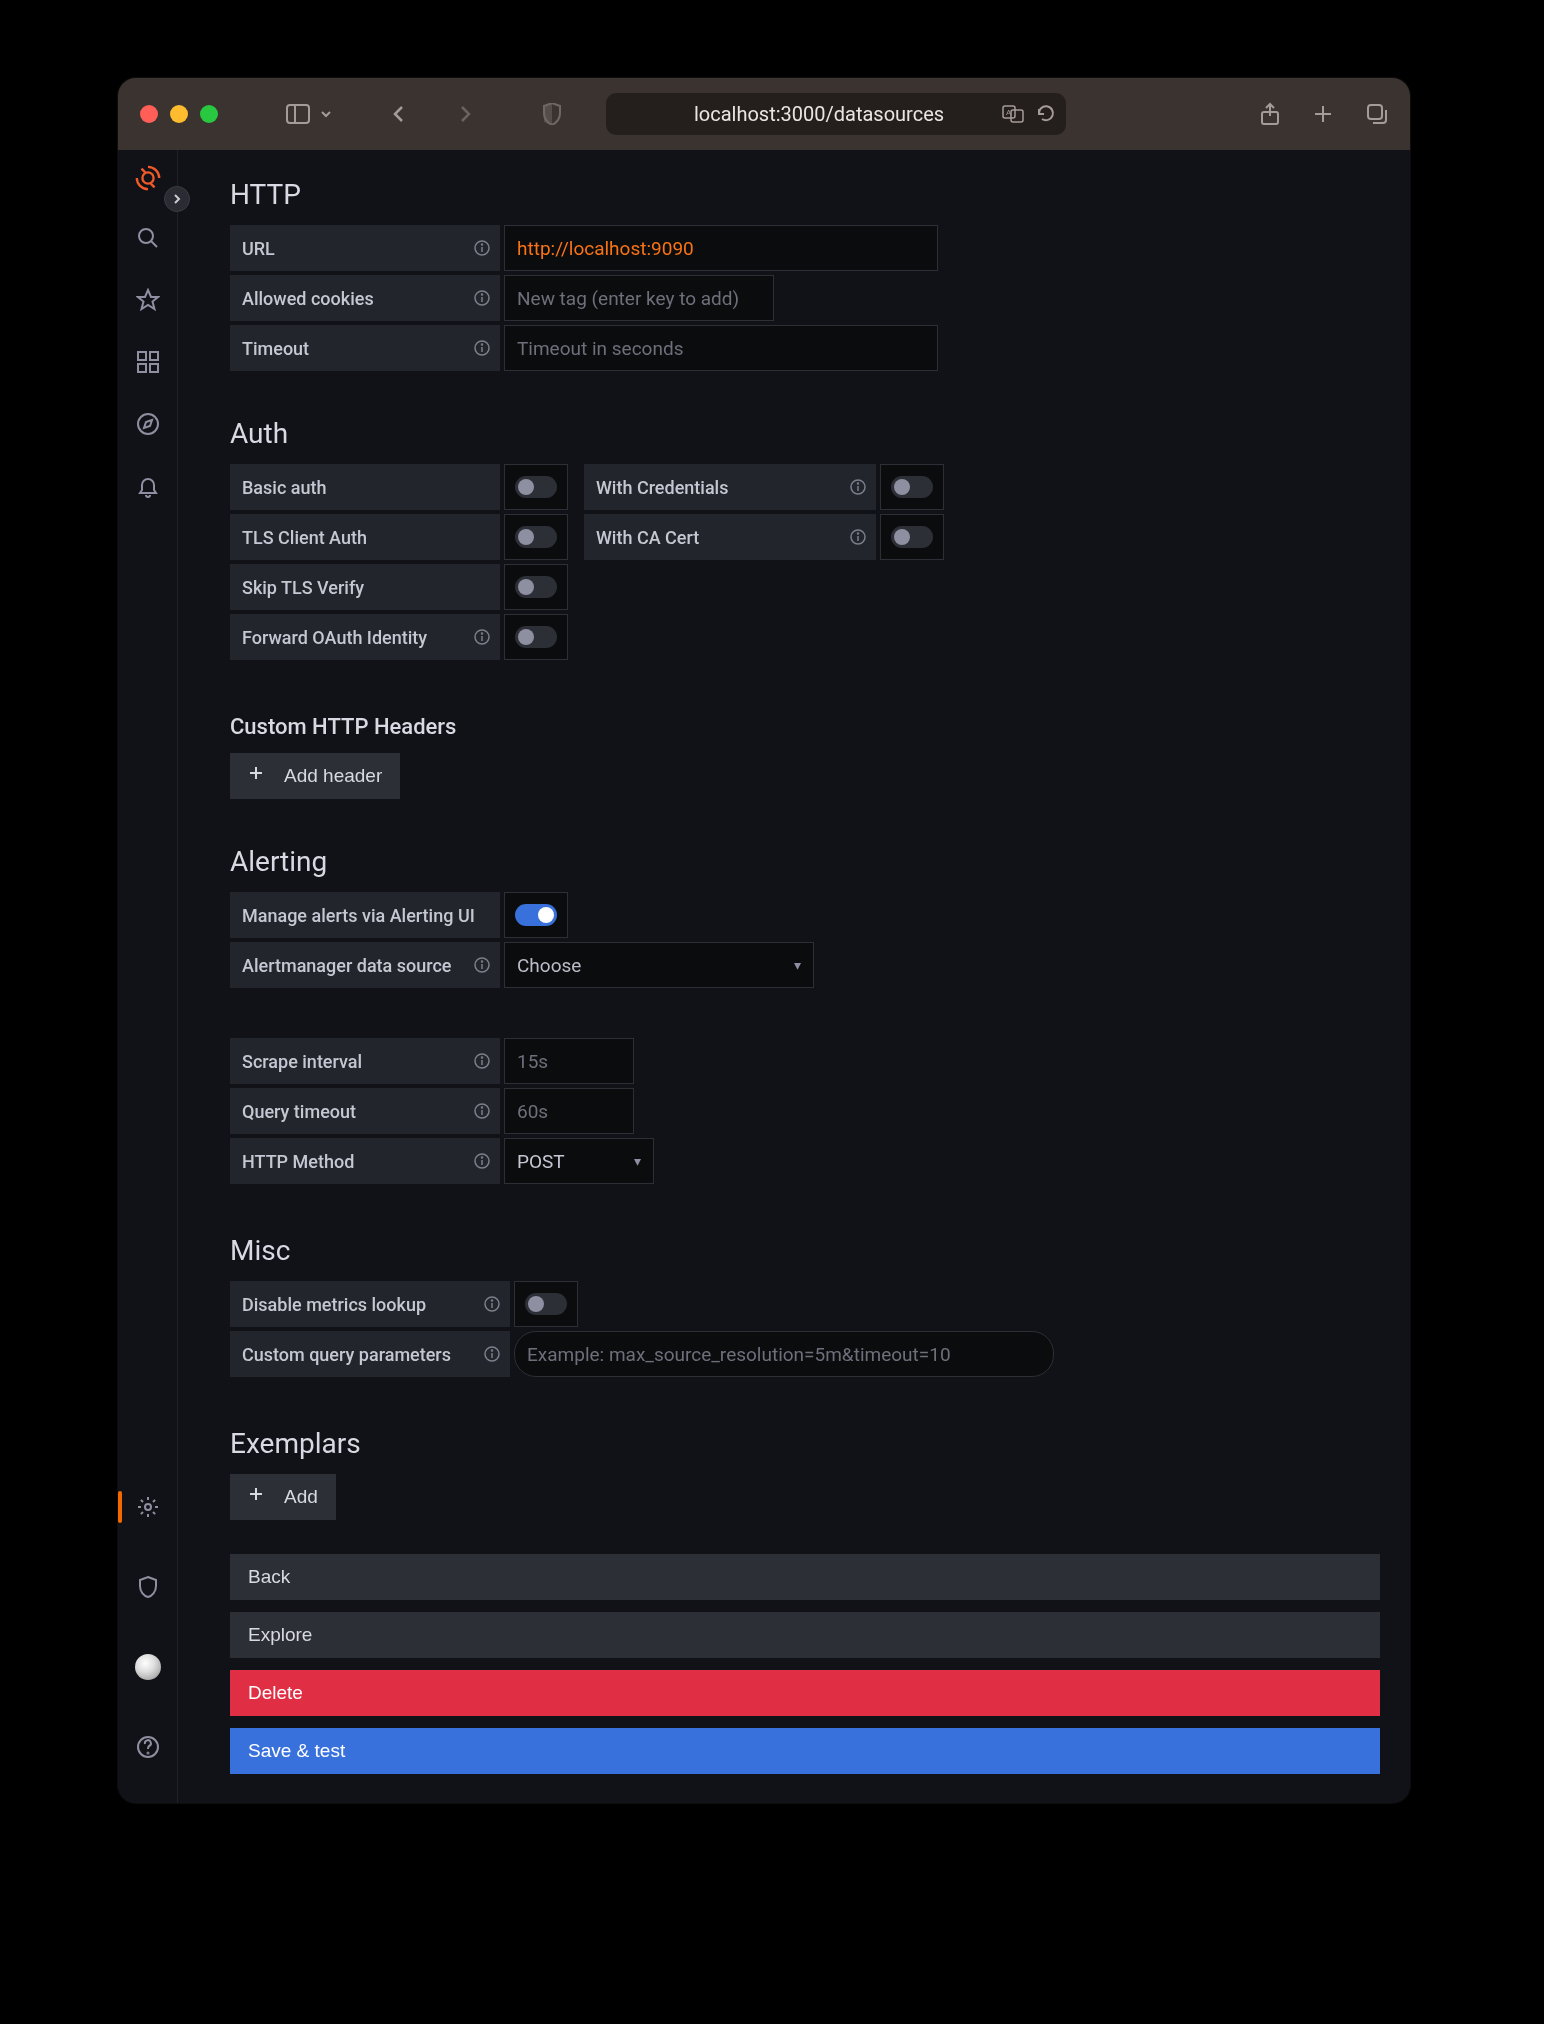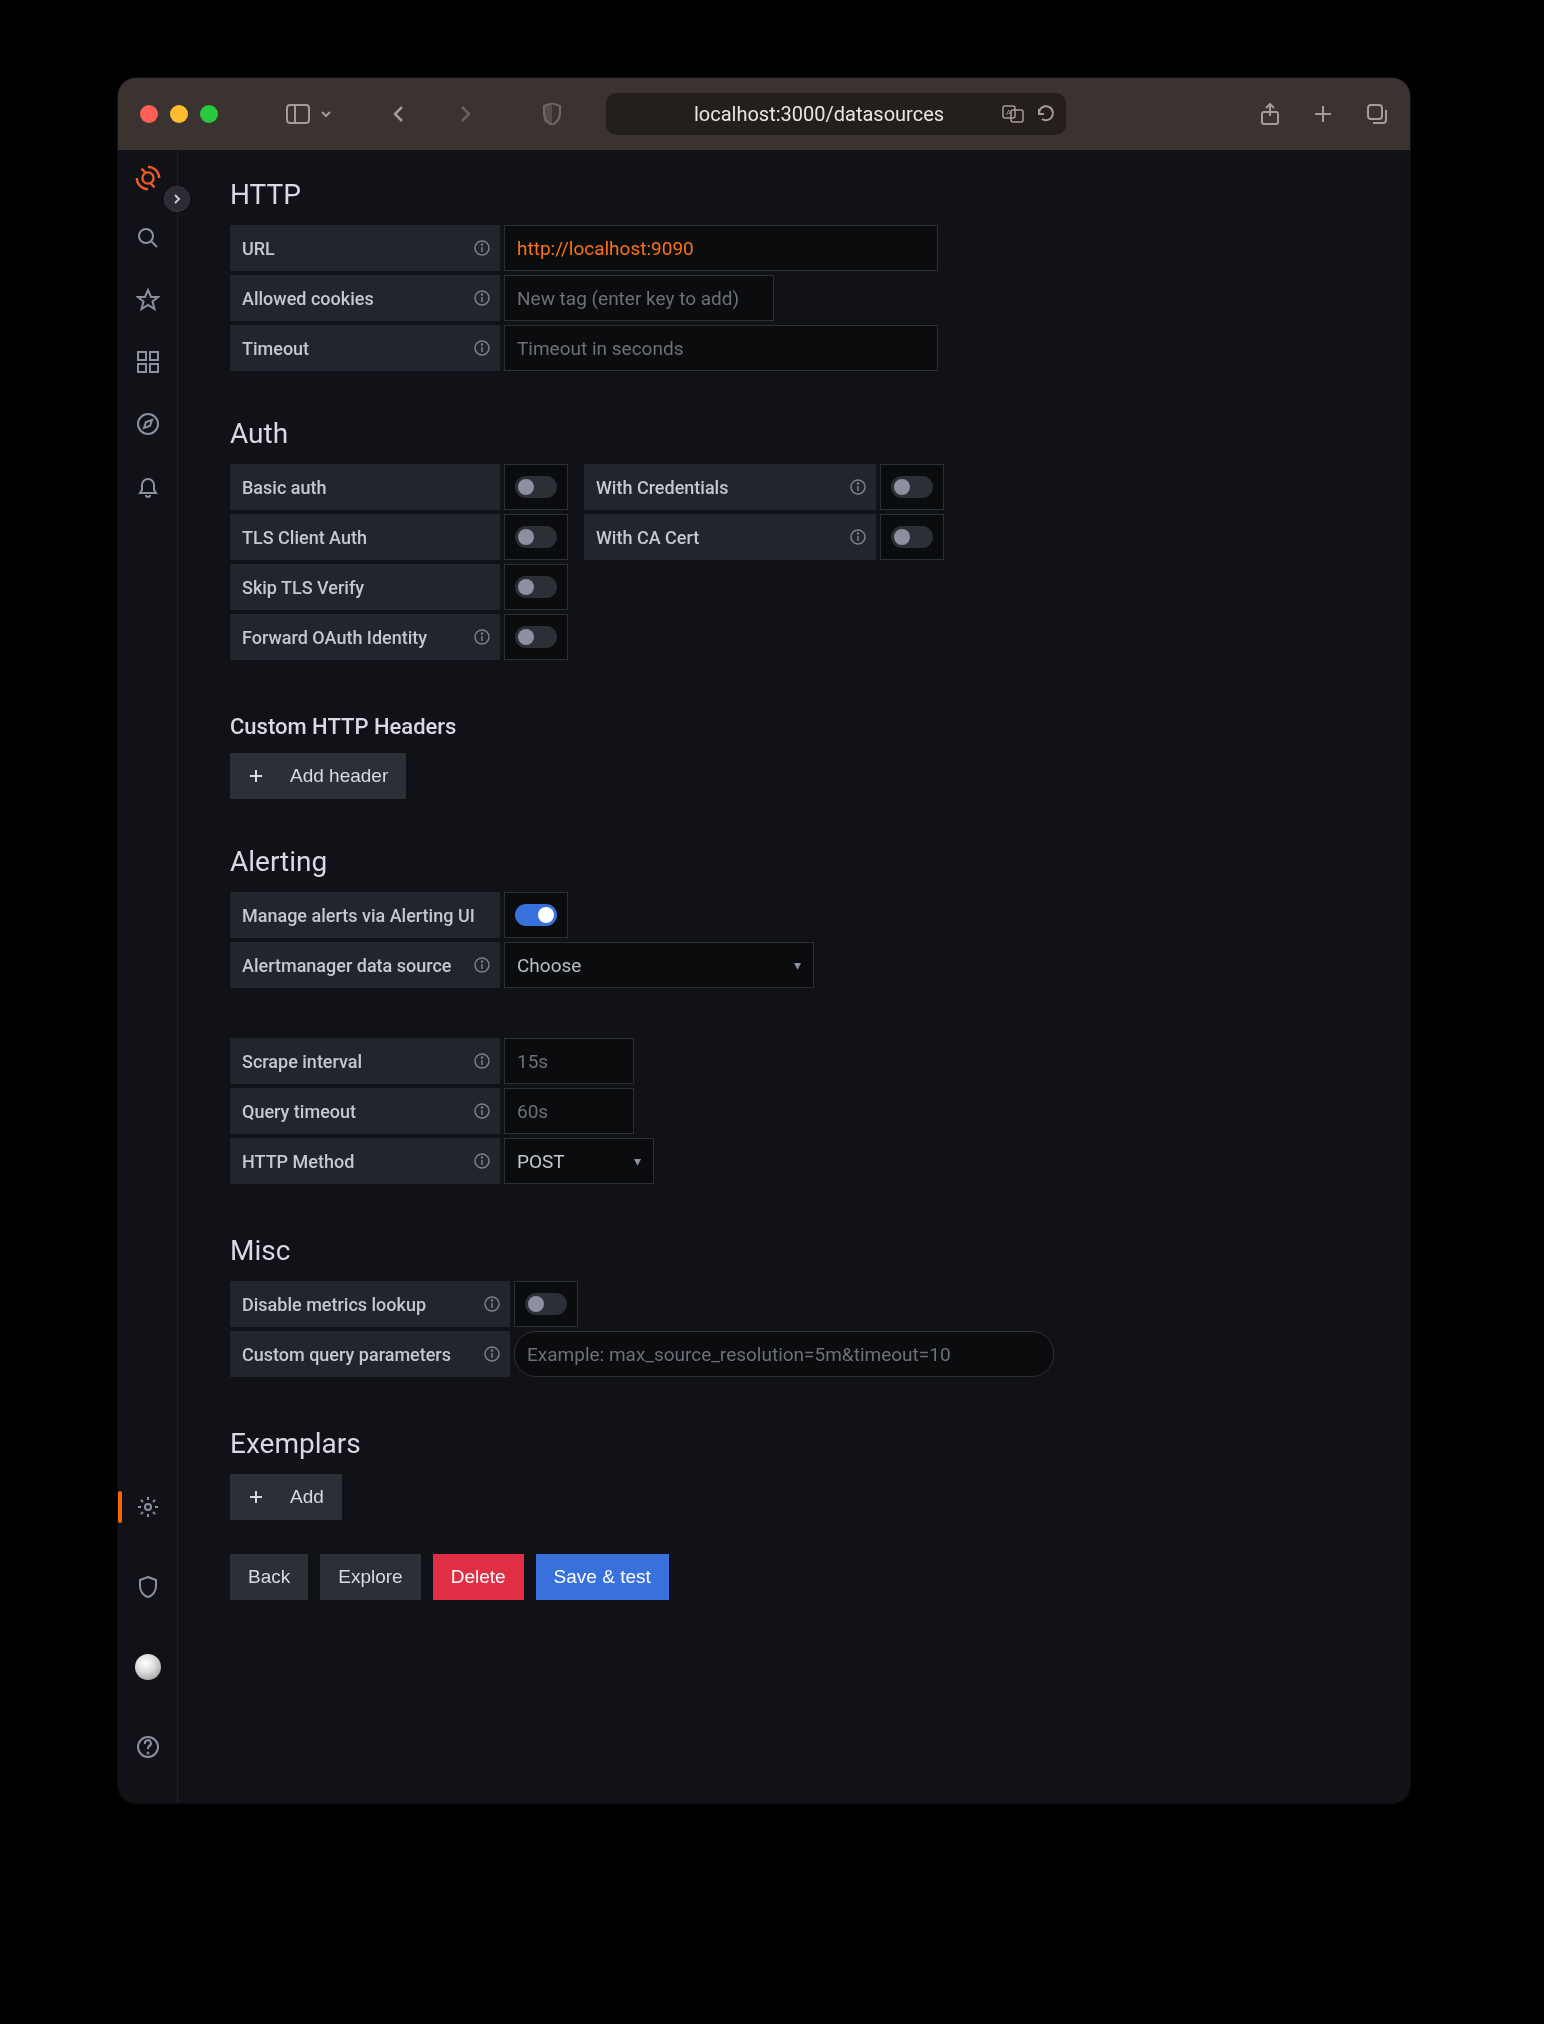--- a/index.html
+++ b/index.html
@@ -135,27 +135,27 @@
     background:#0b0c0e;
     border:1px solid #2d2f37;
     height:46px;
     display:flex; align-items:center;
     padding:0 12px;
     justify-content:space-between;
     color:#c5c7d3;
   }
   .select-cell.placeholder { color:#babdc9;}
   .btn {
-    height:46px; padding:12px 18px; display:inline-flex; align-items:center; gap:26px;
+    height:46px; padding:12px 18px; display:inline-flex; align-items:flex-start; gap:20px;
     background:#2d2f37; color:#d8d9e3; font-size:19px; border:none; font-weight:500;
   }
   .btn.small { height:46px; }
   .btn.red { background:#e02f44; color:#fff; }
   .btn.blue { background:#3871dc; color:#fff; }
-  .footer-btns { display:flex; gap:12px; margin-top:34px; }
+  .footer-btns { display:flex; gap:12px; margin-top:34px;flex-direction:column; }
   svg { display:block; }
   .chev { font-size:14px; color:#8e8fa1; }
 </style>
 </head>
 <body>
 
 <div class="window">
 
   <div class="titlebar">
     <div class="traffic">

